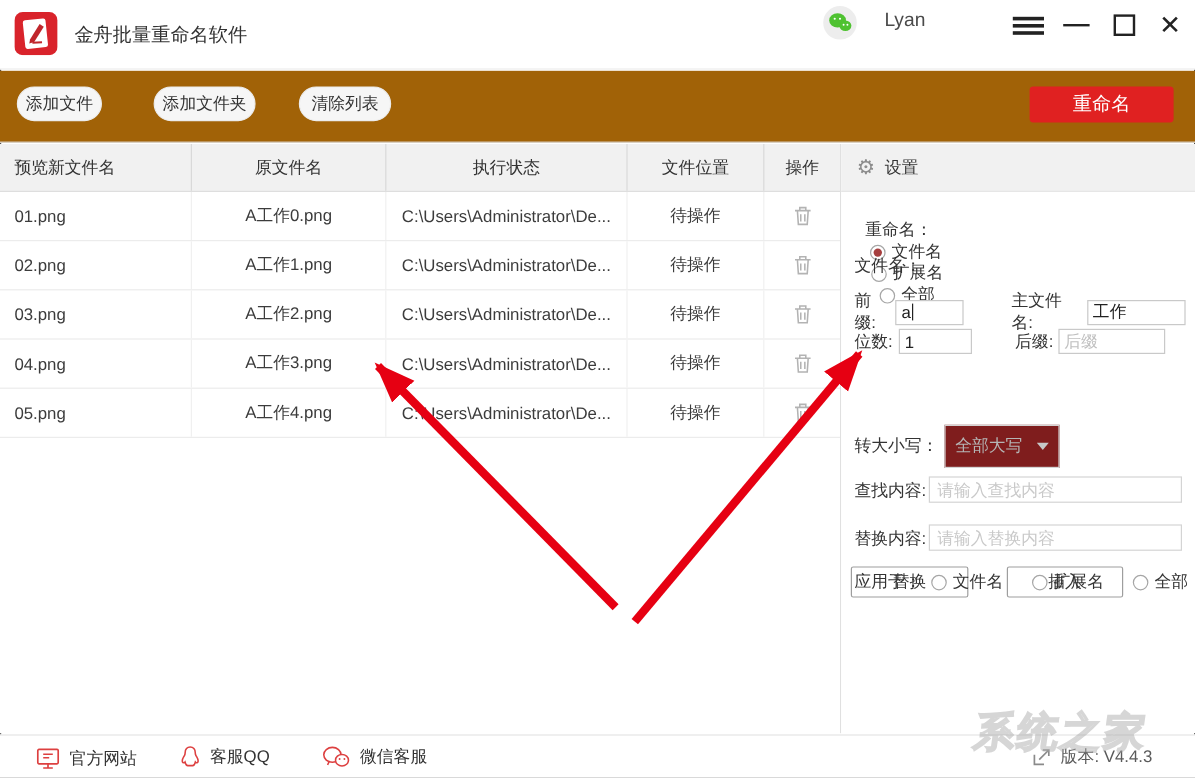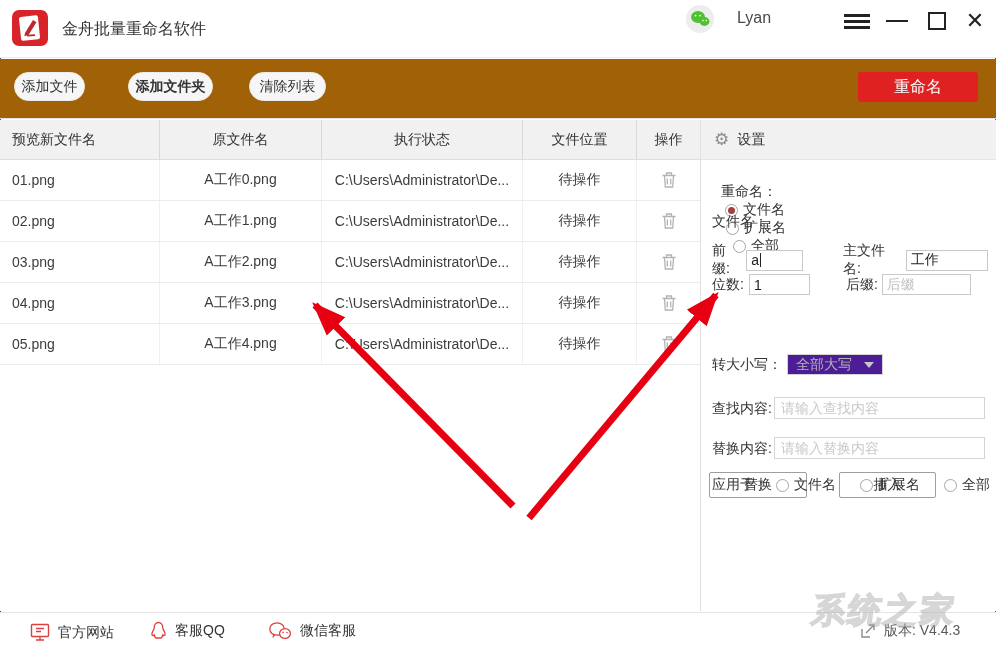--- a/index.html
+++ b/index.html
@@ -16,21 +16,21 @@
   .win-btn { position:absolute; top:8px; width:26px; height:26px; display:flex; align-items:center; justify-content:center; cursor:pointer; }
   .hamburger { left:844px; } .hamburger .bars { width:26px; }
   .hamburger .bars span { display:block; height:3px; background:#222; margin:3px 0; }
   .btn-min { left:884px; } .btn-min i { display:block; width:22px; height:2px; background:#222; }
   .btn-max { left:924px; } .btn-max i { display:block; width:18px; height:18px; border:2px solid #222; }
   .btn-close { left:962px; font-size:22px; color:#222; }
 
   
   .toolbar { position:absolute; left:0; top:59px; width:996px; height:60px; border-bottom:1px solid #e3e3e3; background:#a16207; }
   .tool-btn { position:absolute; top:13px; height:29px; border-radius:15px; background:#f6f6f6; border:1px solid #ececec; font-size:14px; color:#333; display:flex; align-items:center; justify-content:center; cursor:pointer; }
-  .tb1 { left:14px; width:71px; } .tb2 { left:128px; width:85px;font-weight:bold; } .tb3 { left:249px; width:77px; }
+  .tb1 { left:14px; width:71px; } .tb2 { left:128px; width:85px; } .tb3 { left:249px; width:77px; }
   .rename-btn { position:absolute; left:858px; top:13px; width:120px; height:30px; background:#e02121; color:#fff; font-size:16px; border:none; border-radius:3px; display:flex; align-items:center; justify-content:center; cursor:pointer; }
 
   
   .table-area { position:absolute; left:0; top:120px; width:700px; height:491px; background:#fff; }
   .t-header { display:grid; grid-template-columns:160px 162px 201px 114px 63px; height:40px; background:#f1f1f1; border-bottom:1px solid #dedede; }
   .t-header .cell { display:flex; align-items:center; justify-content:center; font-size:14px; color:#333; border-right:1px solid #d9d9d9; }
   .t-header .cell:first-child { justify-content:flex-start; padding-left:12px; }
   .t-header .cell:last-child { border-right:none; }
   .t-row { display:grid; grid-template-columns:160px 162px 201px 114px 63px; height:41px; border-bottom:1px solid #ececec; }
   .t-row .cell { display:flex; align-items:center; justify-content:center; font-size:14px; color:#3c3c3c; border-right:1px solid #f0f0f0; overflow:hidden; white-space:nowrap; }
@@ -45,21 +45,21 @@
   .panel-header { height:40px; background:#f1f1f1; display:flex; align-items:center; padding-left:13px; border-bottom:1px solid #e6e6e6; }
   .gear { color:#8c8c8c; font-size:17px; margin-right:8px; line-height:1; }
   .p-row { position:absolute; left:11px; display:flex; align-items:center; }
   .radio { width:13px; height:13px; border:1px solid #a6a6a6; border-radius:50%; display:inline-flex; align-items:center; justify-content:center; margin-right:5px; background:#fff; cursor:pointer; }
   .radio .dot { width:7px; height:7px; border-radius:50%; background:#a63f3f; display:none; }
   .radio.selected .dot { display:block; }
   .radio-opt { display:flex; align-items:center; cursor:pointer; }
   .inp { border:1px solid #c9c9c9; background:#fff; height:21px; display:flex; align-items:center; padding:0 4px; font-size:14px; color:#222; }
   .inp.ph { color:#c0c0c0; }
   .caret { display:inline-block; width:1px; height:14px; background:#222; margin-left:1px; }
-  .dropdown { border:1px solid #d4d4d4; height:21px; display:flex; align-items:center; justify-content:space-between; padding:0 8px; color:#b5b5b5; background:#4c1d95; cursor:default; }
+  .dropdown { border:1px solid #d4d4d4; height:36px; display:flex; align-items:center; justify-content:space-between; padding:0 8px; color:#b5b5b5; background:#7f1d1d; cursor:default; }
   .dd-arrow { width:0; height:0; border-left:5px solid transparent; border-right:5px solid transparent; border-top:6px solid #c7c7c7; margin-left:8px; }
   .p-btn { position:absolute; top:352px; height:26px; background:#fff; border:1px solid #9e9e9e; border-radius:2px; font-size:14px; color:#333; display:flex; align-items:center; justify-content:center; cursor:pointer; }
   .p-btn.replace { left:8px; width:98px; }
   .p-btn.insert { left:138px; width:97px; }
   .text-input { position:absolute; left:73px; width:211px; height:22px; border:1px solid #d4d4d4; font-size:14px; padding:0 6px; color:#222; outline:none; }
   .text-input::placeholder { color:#c9c9c9; }
 
   
   .footer { position:absolute; left:0; top:612px; width:996px; height:36px; border-top:1px solid #e4e4e4; background:#fff; }
   .f-item { position:absolute; top:7px; height:22px; display:flex; align-items:center; gap:8px; font-size:14px; color:#333; cursor:pointer; }

